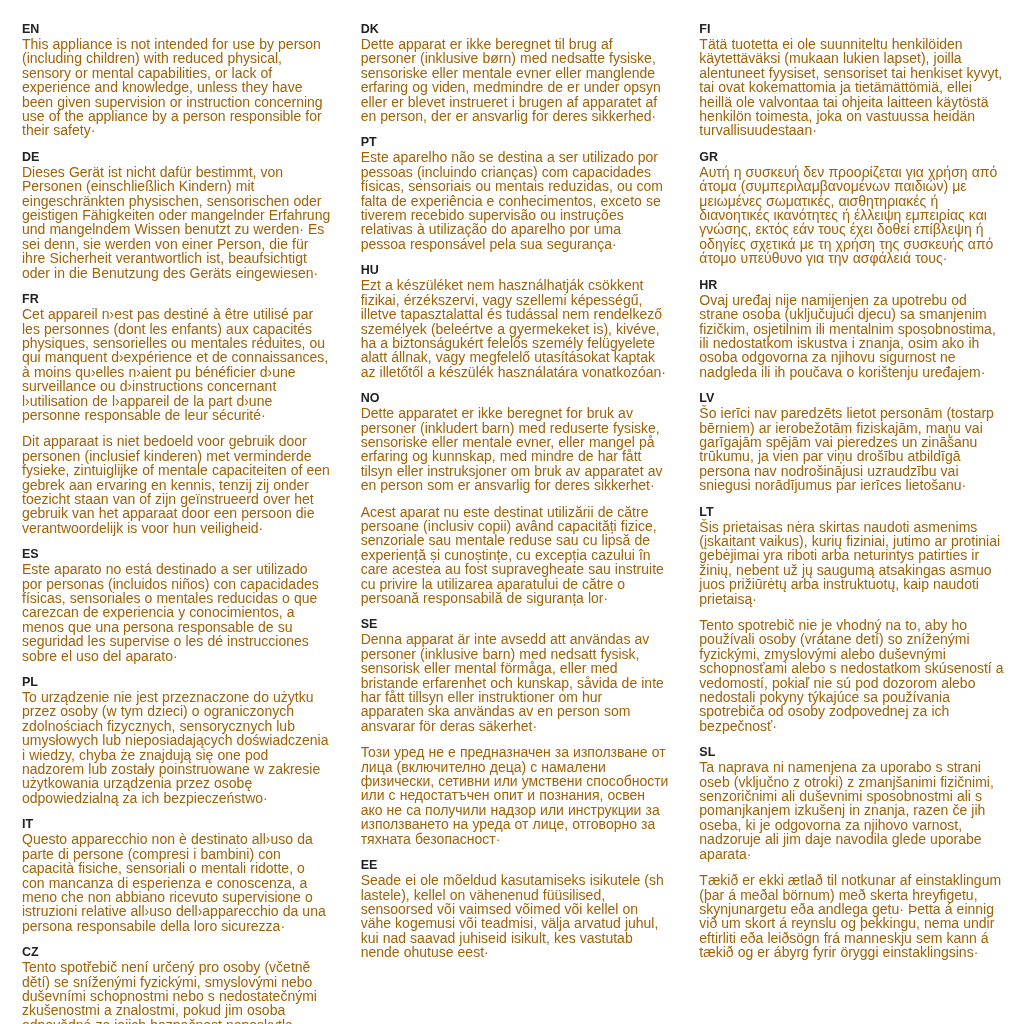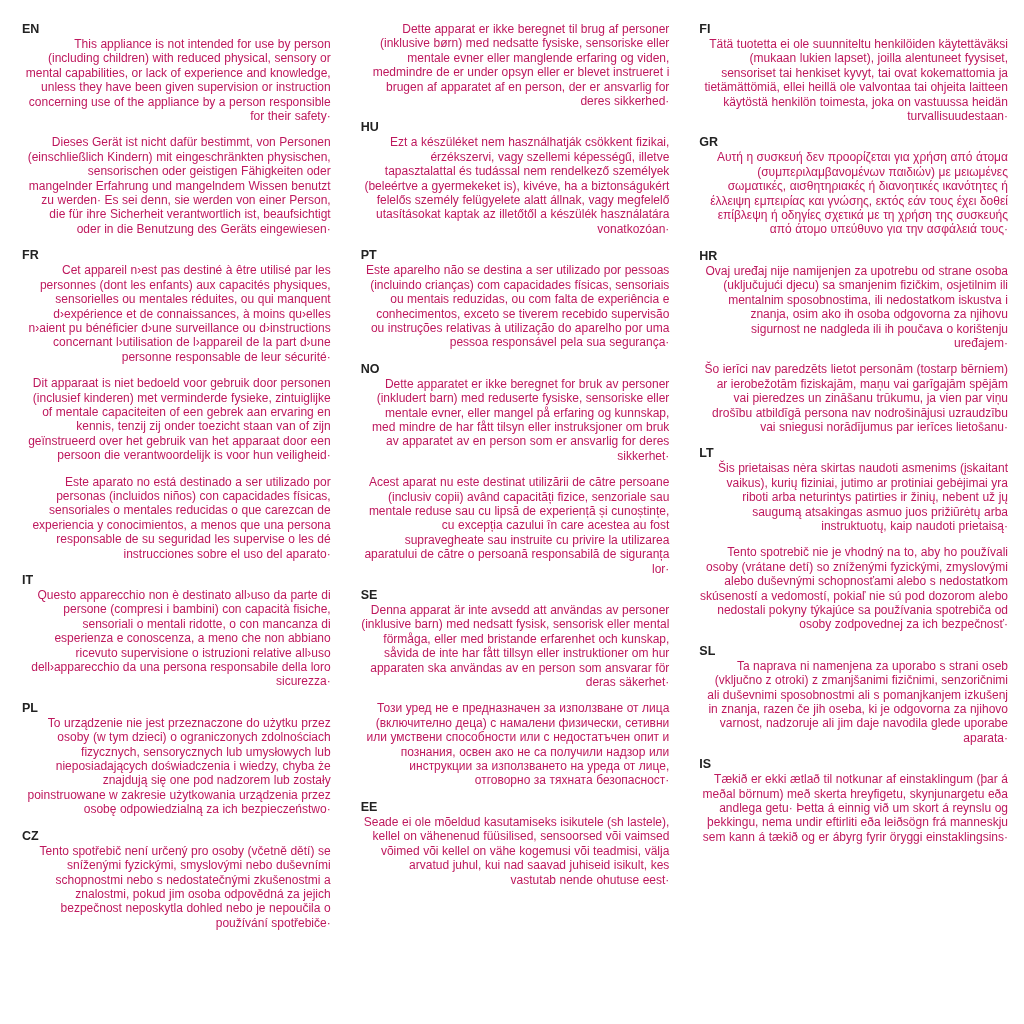--- a/index.html
+++ b/index.html
@@ -23,75 +23,77 @@
   .col { min-width: 0; }
   .lang-section { margin-bottom: 12px; }
   .lang-code {
     font-size: 12.5px;
     font-weight: bold;
     color: #222222;
     line-height: 14px;
     margin-bottom: 1px;
   }
   .lang-text {
-    font-size: 12px;
+    font-size: 14px;
     line-height: 14.4px;
-    color: #be185d;
+    color: #a16207;
     word-spacing: 0.2px;
-    text-align: right;
   }
 </style>
 </head>
 <body>
 
 <div class="page">
 
   <div class="col">
     <div class="lang-section">
       <div class="lang-code">EN</div>
       <div class="lang-text">This appliance is not intended for use by person (including children) with reduced physical, sensory or mental capabilities, or lack of experience and knowledge, unless they have been given supervision or instruction concerning use of the appliance by a person responsible for their safety·</div>
     </div>
     <div class="lang-section">
+      <div class="lang-code">DE</div>
       <div class="lang-text">Dieses Gerät ist nicht dafür bestimmt, von Personen (einschließlich Kindern) mit eingeschränkten physischen, sensorischen oder geistigen Fähigkeiten oder mangelnder Erfahrung und mangelndem Wissen benutzt zu werden· Es sei denn, sie werden von einer Person, die für ihre Sicherheit verantwortlich ist, beaufsichtigt oder in die Benutzung des Geräts eingewiesen·</div>
     </div>
     <div class="lang-section">
       <div class="lang-code">FR</div>
       <div class="lang-text">Cet appareil n›est pas destiné à être utilisé par les personnes (dont les enfants) aux capacités physiques, sensorielles ou mentales réduites, ou qui manquent d›expérience et de connaissances, à moins qu›elles n›aient pu bénéficier d›une surveillance ou d›instructions concernant l›utilisation de l›appareil de la part d›une personne responsable de leur sécurité·</div>
     </div>
     <div class="lang-section">
       <div class="lang-text">Dit apparaat is niet bedoeld voor gebruik door personen (inclusief kinderen) met verminderde fysieke, zintuiglijke of mentale capaciteiten of een gebrek aan ervaring en kennis, tenzij zij onder toezicht staan van of zijn geïnstrueerd over het gebruik van het apparaat door een persoon die verantwoordelijk is voor hun veiligheid·</div>
     </div>
     <div class="lang-section">
+      <div class="lang-code">ES</div>
       <div class="lang-text">Este aparato no está destinado a ser utilizado por personas (incluidos niños) con capacidades físicas, sensoriales o mentales reducidas o que carezcan de experiencia y conocimientos, a menos que una persona responsable de su seguridad les supervise o les dé instrucciones sobre el uso del aparato·</div>
+    </div>
+    <div class="lang-section">
+      <div class="lang-code">PL</div>
+      <div class="lang-text">To urządzenie nie jest przeznaczone do użytku przez osoby (w tym dzieci) o ograniczonych zdolnościach fizycznych, sensorycznych lub umysłowych lub nieposiadających doświadczenia i wiedzy, chyba że znajdują się one pod nadzorem lub zostały poinstruowane w zakresie użytkowania urządzenia przez osobę odpowiedzialną za ich bezpieczeństwo·</div>
     </div>
     <div class="lang-section">
       <div class="lang-code">IT</div>
       <div class="lang-text">Questo apparecchio non è destinato all›uso da parte di persone (compresi i bambini) con capacità fisiche, sensoriali o mentali ridotte, o con mancanza di esperienza e conoscenza, a meno che non abbiano ricevuto supervisione o istruzioni relative all›uso dell›apparecchio da una persona responsabile della loro sicurezza·</div>
-    </div>
-    <div class="lang-section">
-      <div class="lang-code">PL</div>
-      <div class="lang-text">To urządzenie nie jest przeznaczone do użytku przez osoby (w tym dzieci) o ograniczonych zdolnościach fizycznych, sensorycznych lub umysłowych lub nieposiadających doświadczenia i wiedzy, chyba że znajdują się one pod nadzorem lub zostały poinstruowane w zakresie użytkowania urządzenia przez osobę odpowiedzialną za ich bezpieczeństwo·</div>
     </div>
     <div class="lang-section">
       <div class="lang-code">CZ</div>
       <div class="lang-text">Tento spotřebič není určený pro osoby (včetně dětí) se sníženými fyzickými, smyslovými nebo duševními schopnostmi nebo s nedostatečnými zkušenostmi a znalostmi, pokud jim osoba odpovědná za jejich bezpečnost neposkytla dohled nebo je nepoučila o používání spotřebiče·</div>
     </div>
   </div>
 
   <div class="col">
     <div class="lang-section">
+      <div class="lang-code">DK</div>
       <div class="lang-text">Dette apparat er ikke beregnet til brug af personer (inklusive børn) med nedsatte fysiske, sensoriske eller mentale evner eller manglende erfaring og viden, medmindre de er under opsyn eller er blevet instrueret i brugen af apparatet af en person, der er ansvarlig for deres sikkerhed·</div>
+    </div>
+    <div class="lang-section">
+      <div class="lang-code">PT</div>
+      <div class="lang-text">Este aparelho não se destina a ser utilizado por pessoas (incluindo crianças) com capacidades físicas, sensoriais ou mentais reduzidas, ou com falta de experiência e conhecimentos, exceto se tiverem recebido supervisão ou instruções relativas à utilização do aparelho por uma pessoa responsável pela sua segurança·</div>
     </div>
     <div class="lang-section">
       <div class="lang-code">HU</div>
       <div class="lang-text">Ezt a készüléket nem használhatják csökkent fizikai, érzékszervi, vagy szellemi képességű, illetve tapasztalattal és tudással nem rendelkező személyek (beleértve a gyermekeket is), kivéve, ha a biztonságukért felelős személy felügyelete alatt állnak, vagy megfelelő utasításokat kaptak az illetőtől a készülék használatára vonatkozóan·</div>
-    </div>
-    <div class="lang-section">
-      <div class="lang-code">PT</div>
-      <div class="lang-text">Este aparelho não se destina a ser utilizado por pessoas (incluindo crianças) com capacidades físicas, sensoriais ou mentais reduzidas, ou com falta de experiência e conhecimentos, exceto se tiverem recebido supervisão ou instruções relativas à utilização do aparelho por uma pessoa responsável pela sua segurança·</div>
     </div>
     <div class="lang-section">
       <div class="lang-code">NO</div>
       <div class="lang-text">Dette apparatet er ikke beregnet for bruk av personer (inkludert barn) med reduserte fysiske, sensoriske eller mentale evner, eller mangel på erfaring og kunnskap, med mindre de har fått tilsyn eller instruksjoner om bruk av apparatet av en person som er ansvarlig for deres sikkerhet·</div>
     </div>
     <div class="lang-section">
       <div class="lang-text">Acest aparat nu este destinat utilizării de către persoane (inclusiv copii) având capacități fizice, senzoriale sau mentale reduse sau cu lipsă de experiență și cunoștințe, cu excepția cazului în care acestea au fost supravegheate sau instruite cu privire la utilizarea aparatului de către o persoană responsabilă de siguranța lor·</div>
     </div>
     <div class="lang-section">
       <div class="lang-code">SE</div>
@@ -113,32 +115,32 @@
     </div>
     <div class="lang-section">
       <div class="lang-code">GR</div>
       <div class="lang-text">Αυτή η συσκευή δεν προορίζεται για χρήση από άτομα (συμπεριλαμβανομένων παιδιών) με μειωμένες σωματικές, αισθητηριακές ή διανοητικές ικανότητες ή έλλειψη εμπειρίας και γνώσης, εκτός εάν τους έχει δοθεί επίβλεψη ή οδηγίες σχετικά με τη χρήση της συσκευής από άτομο υπεύθυνο για την ασφάλειά τους·</div>
     </div>
     <div class="lang-section">
       <div class="lang-code">HR</div>
       <div class="lang-text">Ovaj uređaj nije namijenjen za upotrebu od strane osoba (uključujući djecu) sa smanjenim fizičkim, osjetilnim ili mentalnim sposobnostima, ili nedostatkom iskustva i znanja, osim ako ih osoba odgovorna za njihovu sigurnost ne nadgleda ili ih poučava o korištenju uređajem·</div>
     </div>
     <div class="lang-section">
+      <div class="lang-code">LV</div>
       <div class="lang-text">Šo ierīci nav paredzēts lietot personām (tostarp bērniem) ar ierobežotām fiziskajām, maņu vai garīgajām spējām vai pieredzes un zināšanu trūkumu, ja vien par viņu drošību atbildīgā persona nav nodrošinājusi uzraudzību vai sniegusi norādījumus par ierīces lietošanu·</div>
     </div>
     <div class="lang-section">
       <div class="lang-code">LT</div>
       <div class="lang-text">Šis prietaisas nėra skirtas naudoti asmenims (įskaitant vaikus), kurių fiziniai, jutimo ar protiniai gebėjimai yra riboti arba neturintys patirties ir žinių, nebent už jų saugumą atsakingas asmuo juos prižiūrėtų arba instruktuotų, kaip naudoti prietaisą·</div>
     </div>
     <div class="lang-section">
       <div class="lang-text">Tento spotrebič nie je vhodný na to, aby ho používali osoby (vrátane detí) so zníženými fyzickými, zmyslovými alebo duševnými schopnosťami alebo s nedostatkom skúseností a vedomostí, pokiaľ nie sú pod dozorom alebo nedostali pokyny týkajúce sa používania spotrebiča od osoby zodpovednej za ich bezpečnosť·</div>
     </div>
     <div class="lang-section">
       <div class="lang-code">SL</div>
       <div class="lang-text">Ta naprava ni namenjena za uporabo s strani oseb (vključno z otroki) z zmanjšanimi fizičnimi, senzoričnimi ali duševnimi sposobnostmi ali s pomanjkanjem izkušenj in znanja, razen če jih oseba, ki je odgovorna za njihovo varnost, nadzoruje ali jim daje navodila glede uporabe aparata·</div>
     </div>
     <div class="lang-section">
-      <div class="lang-code">IS</div>
       <div class="lang-text">Tækið er ekki ætlað til notkunar af einstaklingum (þar á meðal börnum) með skerta hreyfigetu, skynjunargetu eða andlega getu· Þetta á einnig við um skort á reynslu og þekkingu, nema undir eftirliti eða leiðsögn frá manneskju sem kann á tækið og er ábyrg fyrir öryggi einstaklingsins·</div>
     </div>
   </div>
 
 </div>
 
 </body></html>

